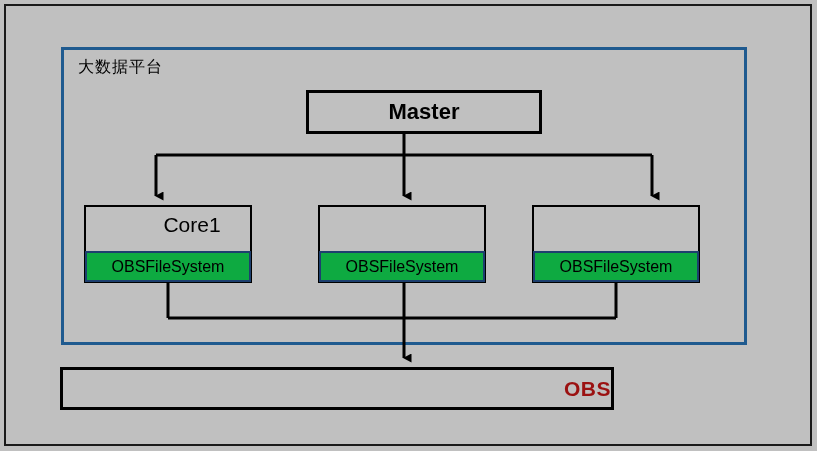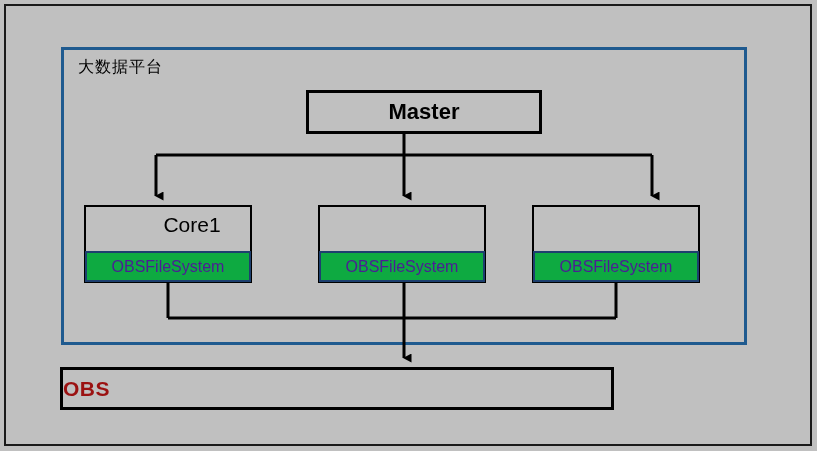--- a/index.html
+++ b/index.html
@@ -95,39 +95,39 @@
     height: 31px;
     background: #0eaa41;
     border: 2px solid #1d3f6e;
     box-sizing: border-box;
     display: flex;
     align-items: center;
     justify-content: center;
   }
   .fs-band .fs-text {
     font-size: 16px;
-    color: #4c1d95;
+    color: #000000;
     white-space: nowrap;
   }
   #core-1 { left: 84px; }
   #core-2 { left: 318px; }
   #core-3 { left: 532px; }
   
   #obs-box {
     position: absolute;
     left: 60px;
     top: 367px;
     width: 554px;
     height: 43px;
     background: #c0c0c0;
     border: 3px solid #000000;
     box-sizing: border-box;
     display: flex;
     align-items: center;
-    justify-content: flex-start;
+    justify-content: flex-end;
   }
   #obs-box .node-title {
     font-size: 21px;
     font-weight: bold;
     color: #9b1111;
     letter-spacing: 0.5px;
   }
   
   #connectors {
     position: absolute;

